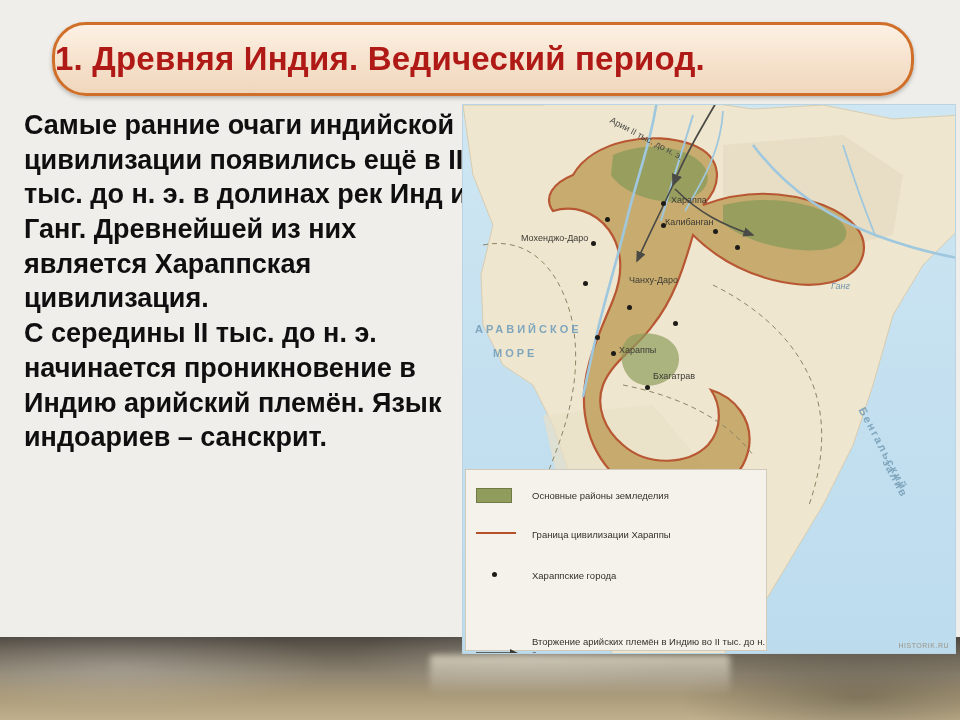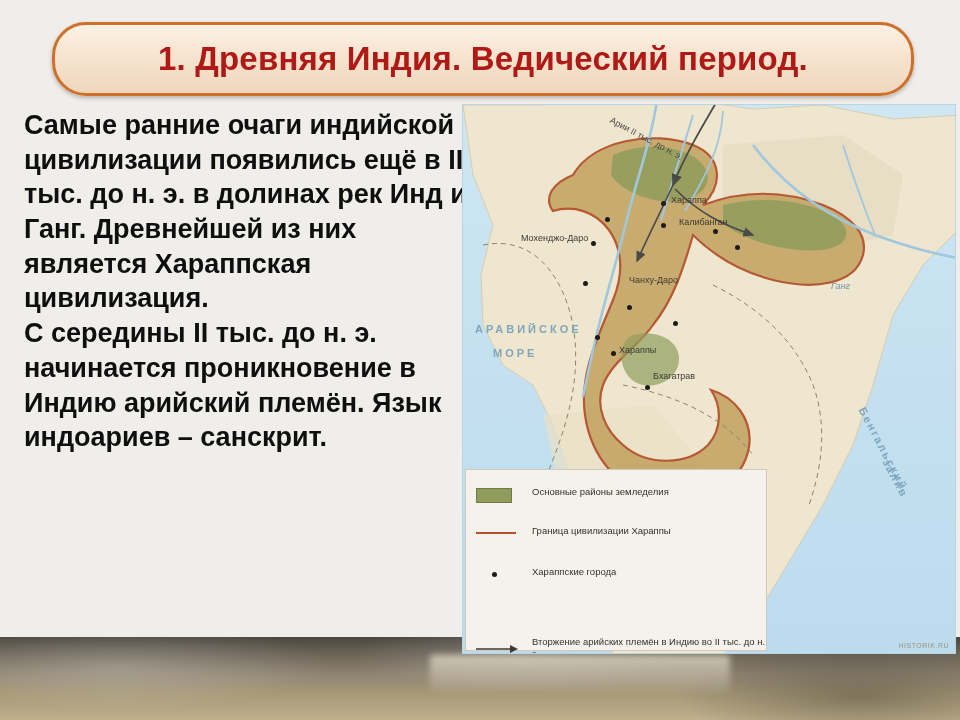--- a/index.html
+++ b/index.html
@@ -56,21 +56,20 @@
     left: 52px;
     top: 22px;
     width: 856px;
     height: 68px;
     background: linear-gradient(180deg, #fdf1e4 0%, #f6e2cd 52%, #efd7bd 100%);
     border: 3px solid #d06f2a;
     border-radius: 34px;
     box-shadow: 0 2px 4px rgba(0,0,0,0.25);
     display: flex;
     align-items: center;
-    justify-content: center;
   }
   .title-text {
     color: #b01a16;
     font-size: 33px;
     font-weight: bold;
     letter-spacing: 0.2px;
     white-space: nowrap;
   }
 
   
@@ -143,21 +142,21 @@
     bottom: 2px;
     width: 300px;
     height: 180px;
     background: #f4f2ea;
     border: 1px solid #cfcabb;
   }
   .legend-row {
     position: absolute;
     left: 10px;
     display: flex;
-    align-items: flex-start;
+    align-items: flex-end;
     gap: 10px;
   }
   .legend-key {
     width: 46px;
     flex: 0 0 46px;
     height: 16px;
     position: relative;
   }
   .key-area {
     width: 34px; height: 13px;
@@ -269,21 +268,21 @@
     <div class="sea-label" style="left:428px; top:352px; transform:rotate(62deg); transform-origin:left top; letter-spacing:2px;">залив</div>
 
     <div class="map-label" style="left:368px; top:176px; color:#6f94ab; font-style:italic;">Ганг</div>
 
     <div class="map-label" style="left:150px; top:10px; transform:rotate(28deg); transform-origin:left top; color:#4a4a46;">Арии II тыс. до н. э.</div>
 
     <div class="city-dot" style="left:198px; top:96px;"></div>
     <div class="map-label" style="left:208px; top:90px;">Хараппа</div>
 
     <div class="city-dot" style="left:198px; top:118px;"></div>
-    <div class="map-label" style="left:216px; top:112px;">Калибанган</div>
+    <div class="map-label" style="left:202px; top:112px;">Калибанган</div>
 
     <div class="city-dot" style="left:128px; top:136px;"></div>
     <div class="map-label" style="left:58px; top:128px;">Мохенджо-Даро</div>
 
     <div class="city-dot" style="left:120px; top:176px;"></div>
     <div class="map-label" style="left:128px; top:170px;margin-left:38px;">Чанху-Даро</div>
 
     <div class="city-dot" style="left:148px; top:246px;"></div>
     <div class="map-label" style="left:156px; top:240px;">Хараппы</div>
 

